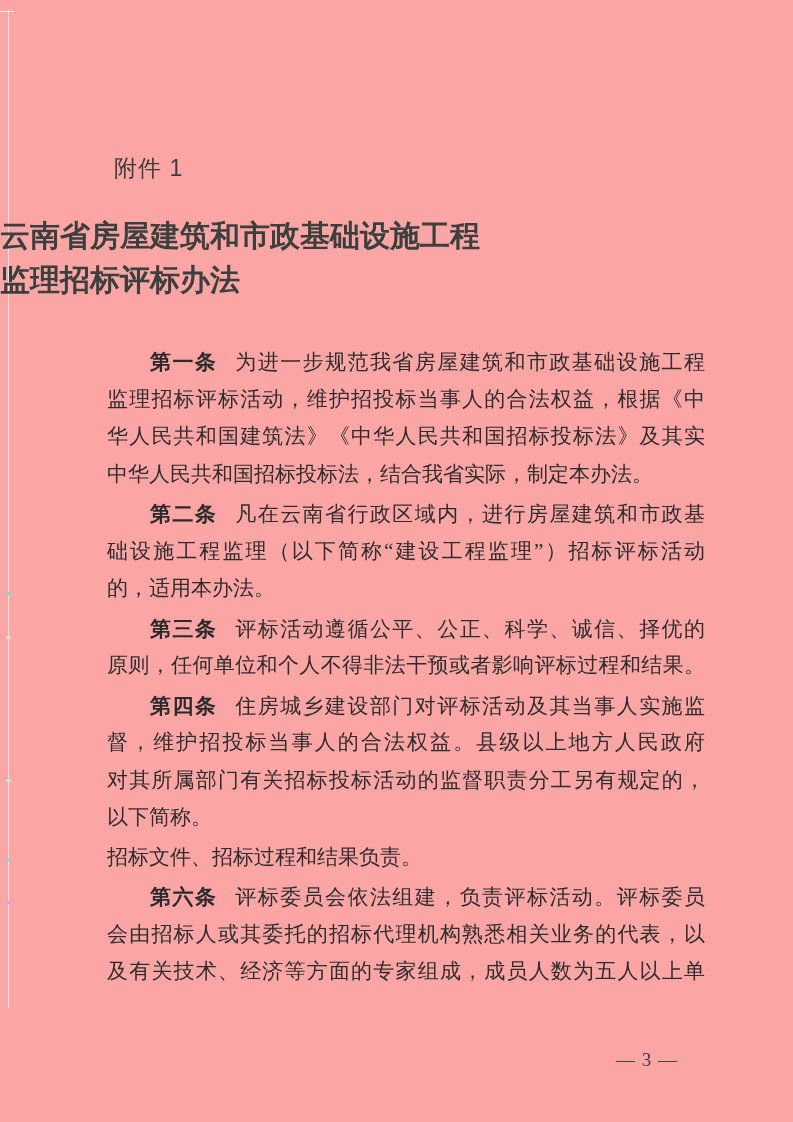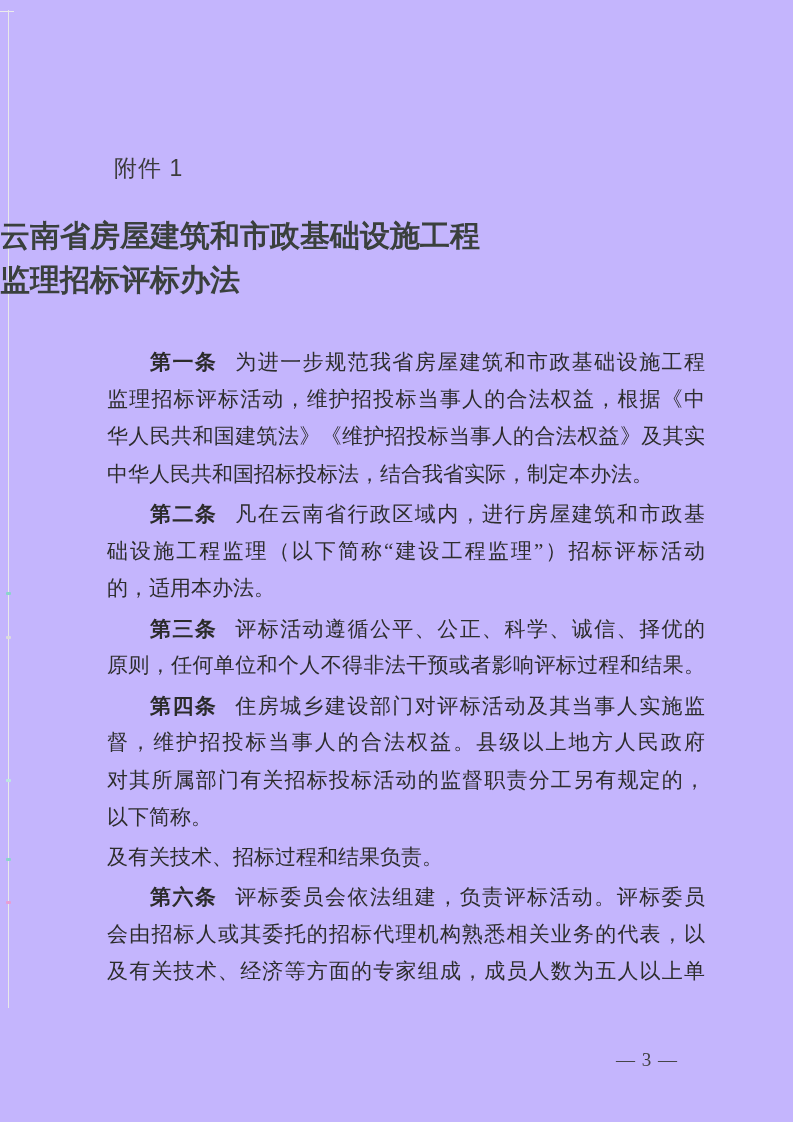--- a/index.html
+++ b/index.html
@@ -4,21 +4,21 @@
 <style>
   html, body {
     margin: 0;
     padding: 0;
     background: #ffffff;
   }
   .page {
     position: relative;
     width: 793px;
     height: 1122px;
-    background: #c4b5fd;
+    background: #fca5a5;
     overflow: hidden;
     font-family: "Liberation Serif", serif;
   }
   
   .scan-vline {
     position: absolute;
     left: 8px;
     top: 10px;
     width: 1px;
     height: 998px;
@@ -122,40 +122,40 @@
 
   <div class="title">
     <div>云南省房屋建筑和市政基础设施工程</div>
     <div>监理招标评标办法</div>
   </div>
 
   <div class="body-text">
       <div class="para">
         <div class="line fill first"><b class="label">第一条</b>为进一步规范我省房屋建筑和市政基础设施工程</div>
         <div class="line fill">监理招标评标活动，维护招投标当事人的合法权益，根据《中</div>
-        <div class="line fill">华人民共和国建筑法》《维护招投标当事人的合法权益》及其实</div>
+        <div class="line fill">华人民共和国建筑法》《中华人民共和国招标投标法》及其实</div>
         <div class="line">中华人民共和国招标投标法，结合我省实际，制定本办法。</div>
       </div>
       <div class="para">
         <div class="line fill first"><b class="label">第二条</b>凡在云南省行政区域内，进行房屋建筑和市政基</div>
         <div class="line fill">础设施工程监理（以下简称“建设工程监理”）招标评标活动</div>
         <div class="line">的，适用本办法。</div>
       </div>
       <div class="para">
         <div class="line fill first"><b class="label">第三条</b>评标活动遵循公平、公正、科学、诚信、择优的</div>
         <div class="line fill">原则，任何单位和个人不得非法干预或者影响评标过程和结果。</div>
       </div>
       <div class="para">
         <div class="line fill first"><b class="label">第四条</b>住房城乡建设部门对评标活动及其当事人实施监</div>
         <div class="line fill">督，维护招投标当事人的合法权益。县级以上地方人民政府</div>
         <div class="line fill">对其所属部门有关招标投标活动的监督职责分工另有规定的，</div>
         <div class="line">以下简称。</div>
       </div>
       <div class="para">
-        <div class="line">及有关技术、招标过程和结果负责。</div>
+        <div class="line">招标文件、招标过程和结果负责。</div>
       </div>
       <div class="para">
         <div class="line fill first"><b class="label">第六条</b>评标委员会依法组建，负责评标活动。评标委员</div>
         <div class="line fill">会由招标人或其委托的招标代理机构熟悉相关业务的代表，以</div>
         <div class="line fill">及有关技术、经济等方面的专家组成，成员人数为五人以上单</div>
       </div>
     </div>
 
   <div class="page-number">— 3 —</div>
 

